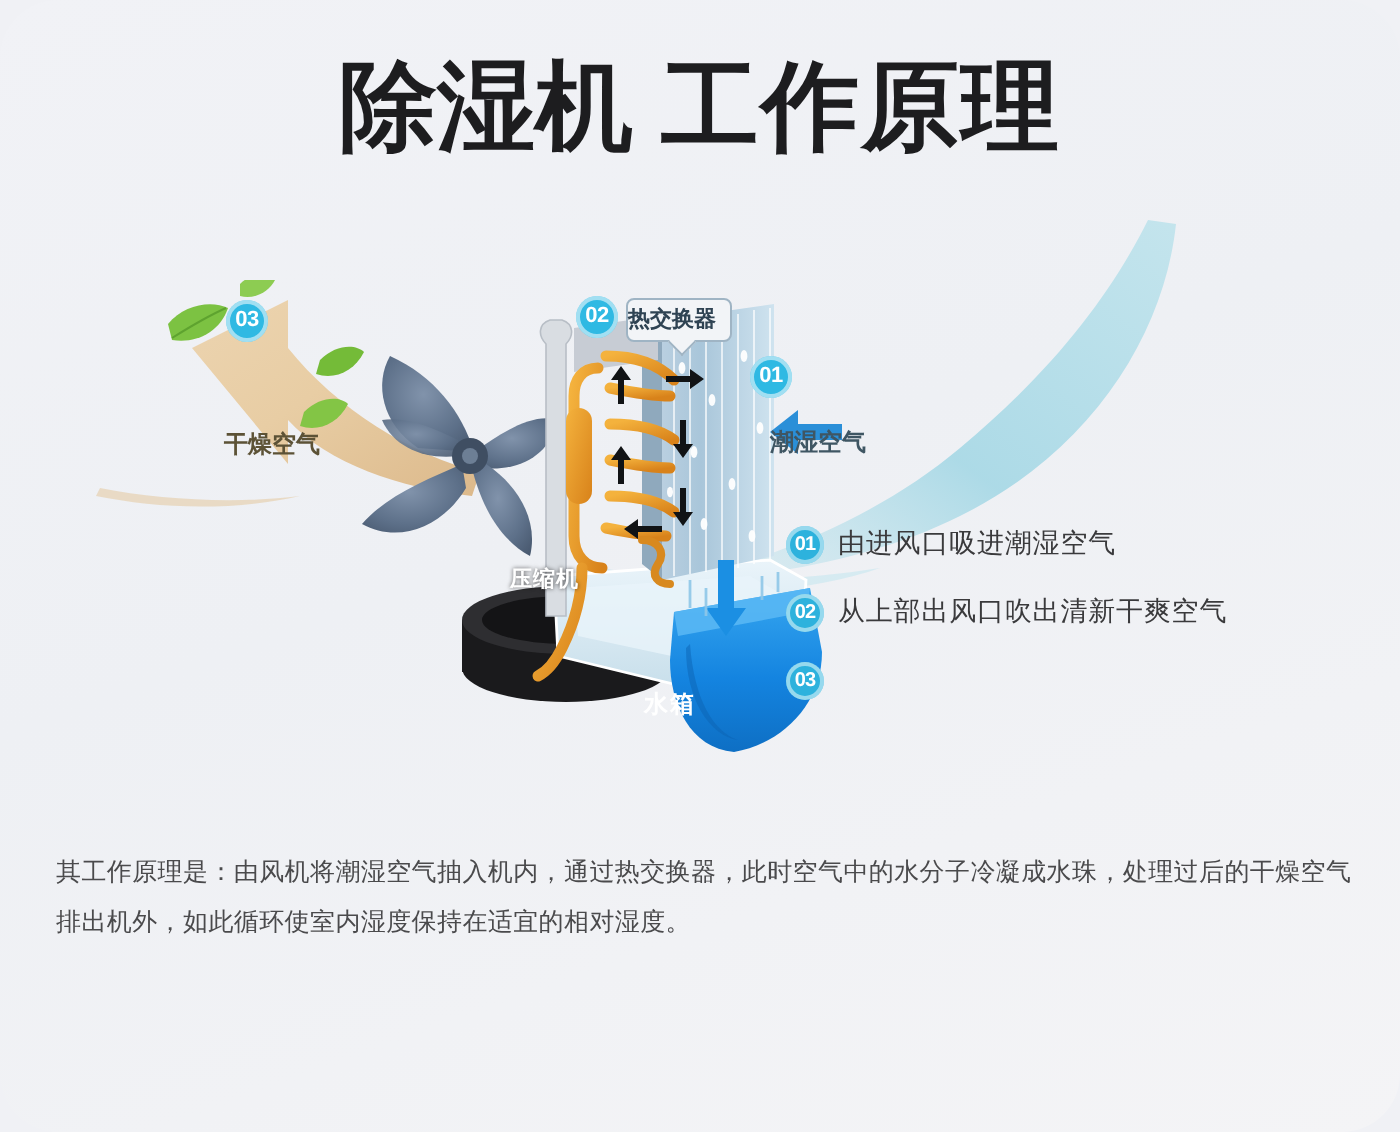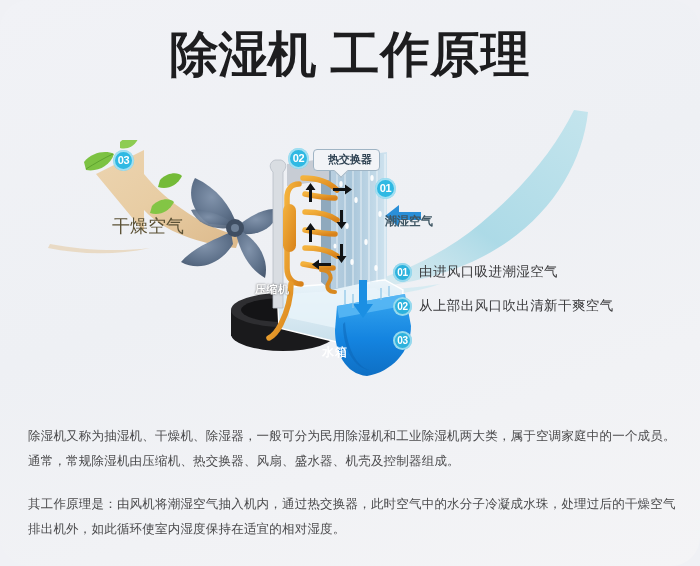--- a/index.html
+++ b/index.html
@@ -93,22 +93,22 @@
   .ill-label {
     position: absolute;
     font-size: 11px;
     color: #3e4a55;
     white-space: nowrap;
   }
   .lbl-dry {
     left: 112px;
     top: 104px;
     color: #5c5236;
-    font-size: 18px;
-    font-weight: normal;
+    font-size: 12px;
+    font-weight: bold;
     text-align: right;
   }
   .lbl-humid {
     left: 385px;
     top: 103px;
     color: #3f5663;
     font-size: 12px;
     font-weight: bold;
   }
   .lbl-compressor {
@@ -127,21 +127,21 @@
     font-size: 12px;
     font-weight: bold;
     letter-spacing: 1px;
   }
 
   
   .bubble {
     position: absolute;
     left: 313px;
     top: 39px;
-    padding: 2px 7px 3px 14px;
+    padding: 2px 7px 3px 0;
     border: 1px solid #9fb4c4;
     border-radius: 4px;
     background: #f2f4f7;
     font-size: 11px;
     color: #2f4353;
     font-weight: bold;
     white-space: nowrap;
   }
   .bubble::after {
     content: "";
@@ -416,22 +416,18 @@
       <div class="step-badge">02</div>
       <div class="step-text">从上部出风口吹出清新干爽空气</div>
     </div>
     <div class="step-row">
       <div class="step-badge">03</div>
     </div>
   </div>
 
   <div class="body-copy">
     <p class="para">
-      <span class="ln">除湿机又称为抽湿机、干燥机、除湿器，一般可分为民用除湿机和工业除湿机两大类，属于空调家庭中的一个成员。</span>
-      <span class="ln">通常，常规除湿机由压缩机、热交换器、风扇、盛水器、机壳及控制器组成。</span>
-    </p>
-    <p class="para">
       <span class="ln">其工作原理是：由风机将潮湿空气抽入机内，通过热交换器，此时空气中的水分子冷凝成水珠，处理过后的干燥空气</span>
       <span class="ln">排出机外，如此循环使室内湿度保持在适宜的相对湿度。</span>
     </p>
   </div>
 
 </div>
 
 </body></html>

